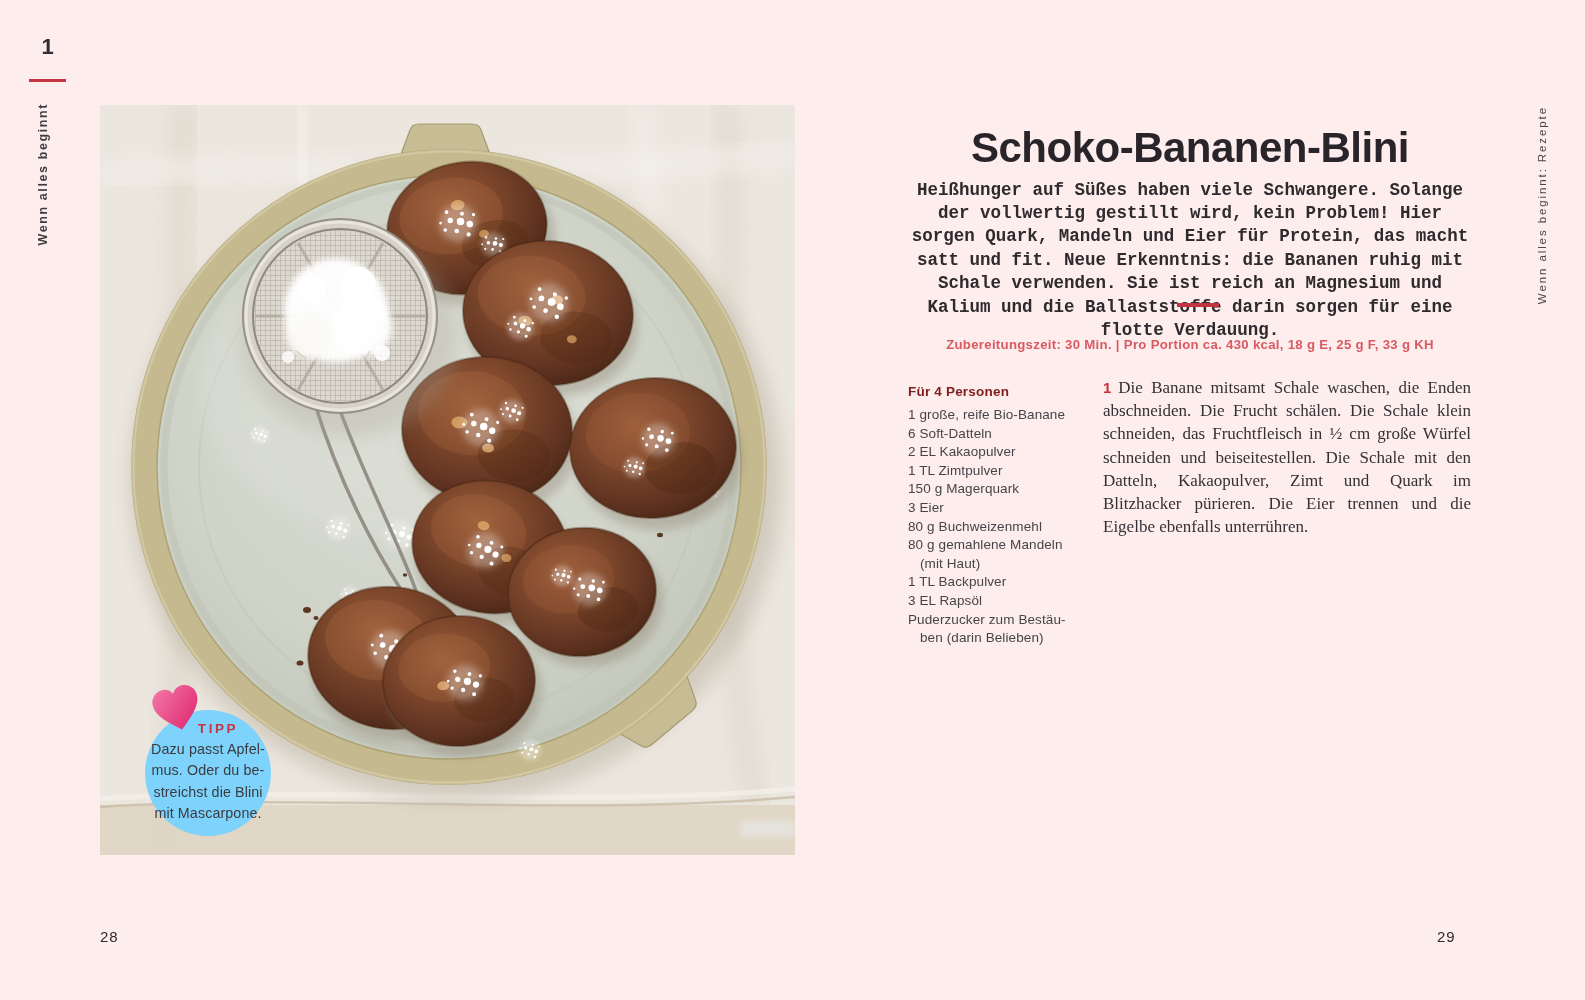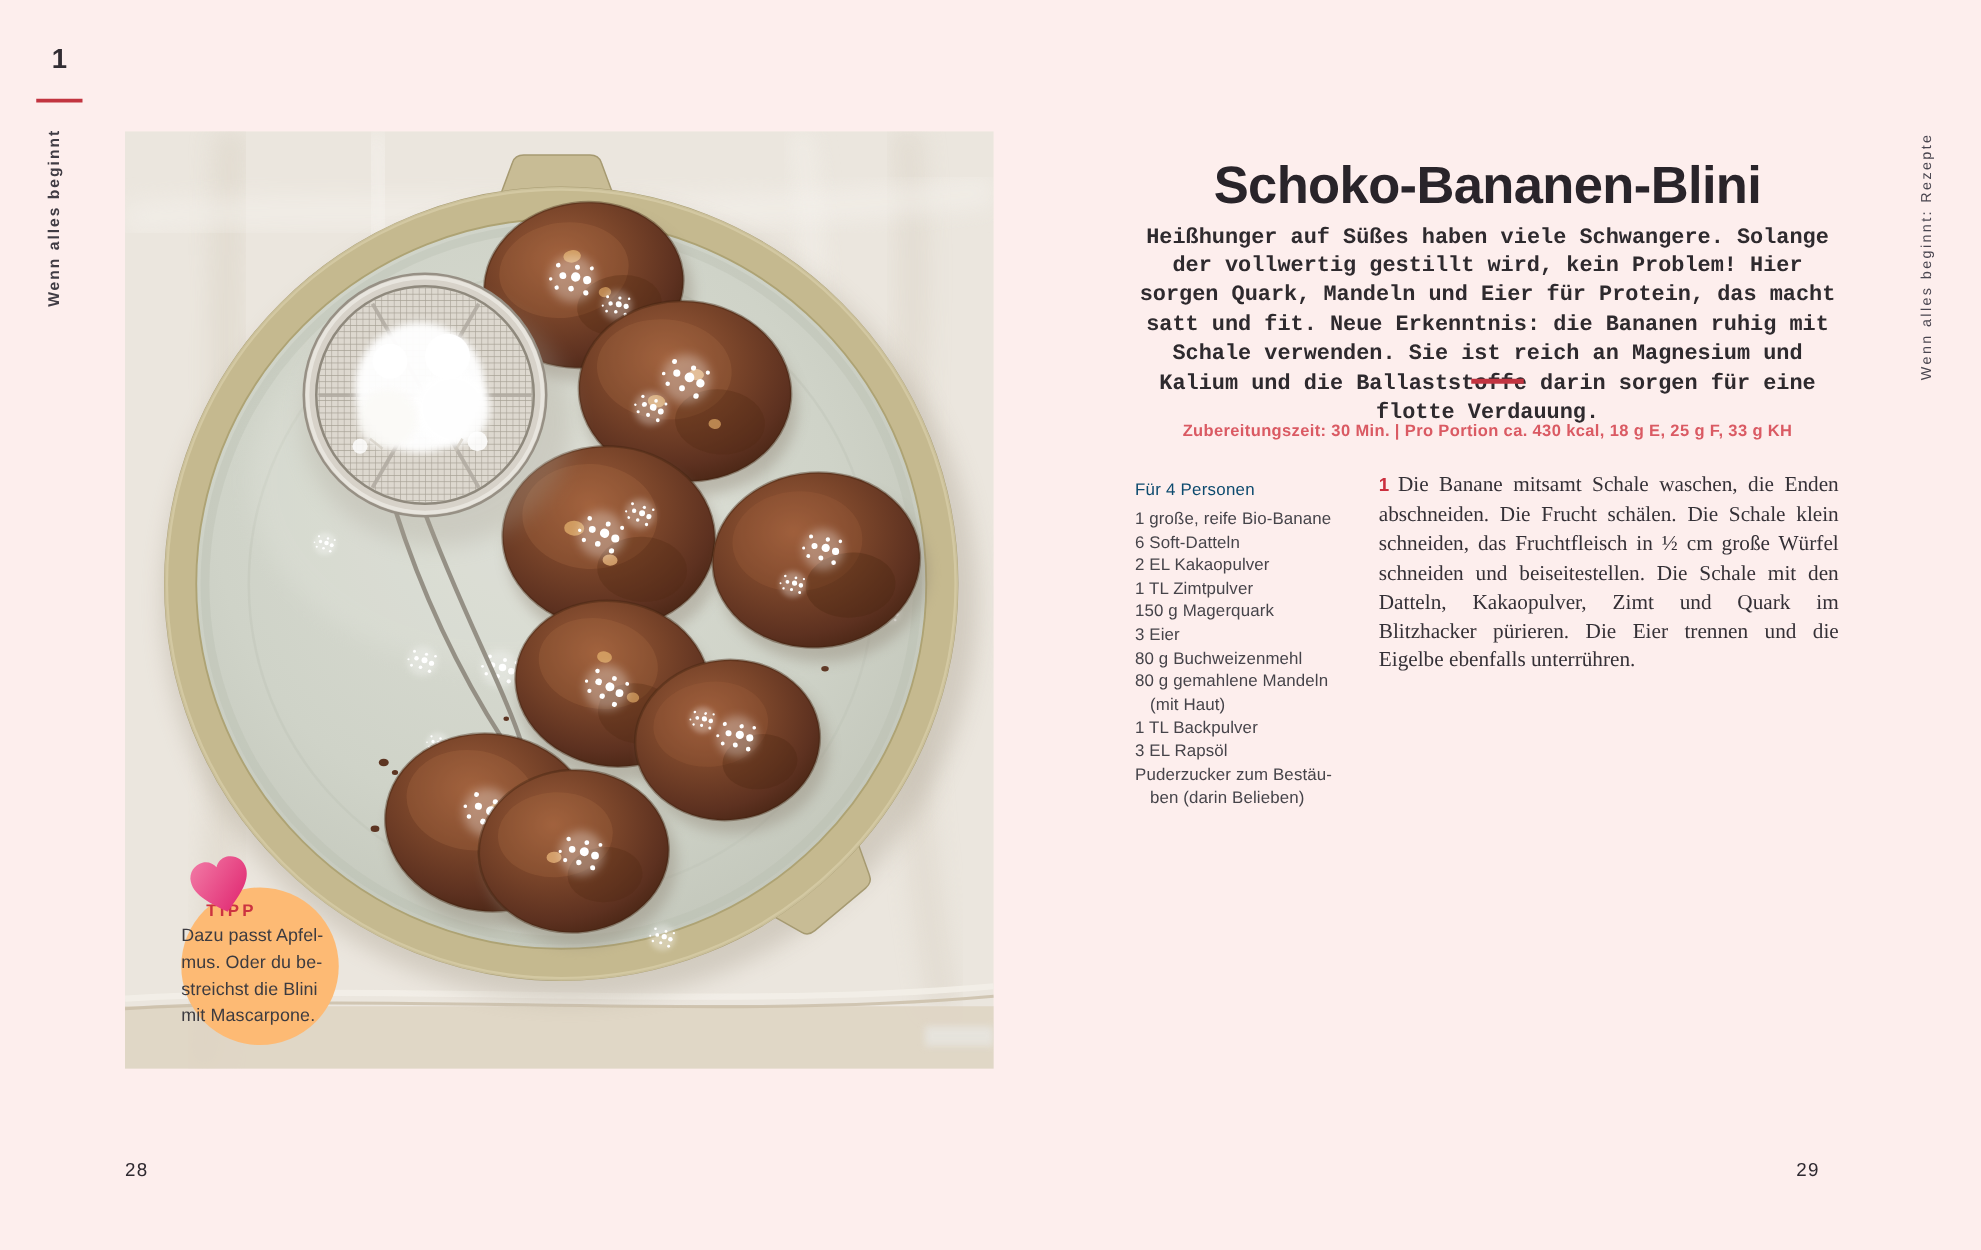--- a/index.html
+++ b/index.html
@@ -17,36 +17,36 @@
     color:#403c44;white-space:nowrap;}
   .vert-left{left:36px;top:103px;font-size:12.5px;font-weight:bold;letter-spacing:1.6px;}
   .vert-right{right:37px;top:106px;font-size:11.5px;letter-spacing:1.9px;color:#4a4650;}
   .page-num{position:absolute;top:928px;font-size:15px;font-weight:normal;color:#2e2930;letter-spacing:1px;}
   .page-num.left{left:100px;}
   .page-num.right{left:1437px;}
   
   .photo{position:absolute;left:100px;top:105px;width:695px;height:750px;}
   
   .tip-circle{position:absolute;left:145px;top:710px;width:126px;height:126px;border-radius:50%;
-    background:#fdba74;box-shadow:0 0 0 0 transparent;}
+    background:#7dd3fc;box-shadow:0 0 0 0 transparent;text-align:center;}
   .tip-heart{position:absolute;left:6px;top:-27px;width:52px;height:52px;transform:rotate(-14deg);}
   .tip-label{padding-top:11px;padding-left:20px;font-size:13.5px;font-weight:bold;
     letter-spacing:2.6px;color:#cc3340;}
   .tip-lines{margin-top:3px;font-size:14.3px;line-height:21.4px;color:#3c3b40;letter-spacing:.1px;}
   .tip-lines span{display:block;}
   
   .recipe-title{position:absolute;left:880px;top:96px;width:620px;text-align:center;
     font-size:42px;font-weight:bold;letter-spacing:-.5px;color:#29242a;}
   .recipe-intro{position:absolute;left:903px;top:161px;width:574px;text-align:center;
     font-family:Liberation Mono, monospace;font-weight:bold;font-size:17.5px;line-height:23.4px;color:#2e2a2e;}
   .divider{position:absolute;left:1177px;top:303px;width:42px;height:4px;background:#c23440;}
   .recipe-meta{position:absolute;left:880px;top:337px;width:620px;text-align:center;
     font-size:13.2px;letter-spacing:.3px;color:#da5a63;font-weight:bold;}
   .ingredients{position:absolute;left:908px;top:384px;width:185px;}
-  .ingredients .head{font-size:13.5px;font-weight:normal;color:#0c4a6e;letter-spacing:.2px;margin-bottom:7px;}
+  .ingredients .head{font-size:13.5px;font-weight:bold;color:#7f1d1d;letter-spacing:.2px;margin-bottom:7px;}
   .ingredients ul{list-style:none;margin:0;padding:0;}
   .ingredients li{font-size:13.5px;line-height:18.6px;color:#46444a;letter-spacing:.1px;}
   .ingredients li.cont{padding-left:12px;}
   .steps{position:absolute;left:1103px;top:376px;width:368px;
     font-family:"Liberation Serif",serif;font-size:17px;line-height:23.2px;color:#343036;}
   .steps p{margin:0 0 23px 0;text-align:justify;}
   .steps p:last-child{margin-bottom:0;}
   .step-num{font-family:"Liberation Sans",sans-serif;font-weight:bold;color:#cb2f3e;
     font-size:15px;margin-right:7px;}
 </style>

